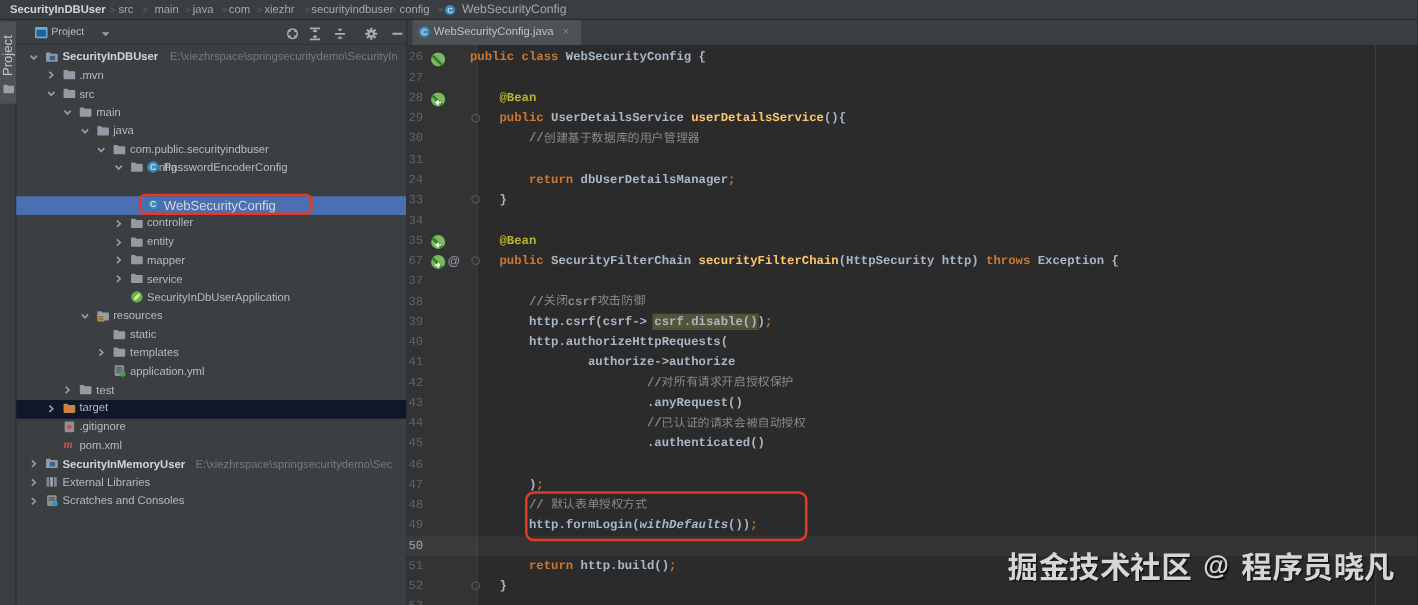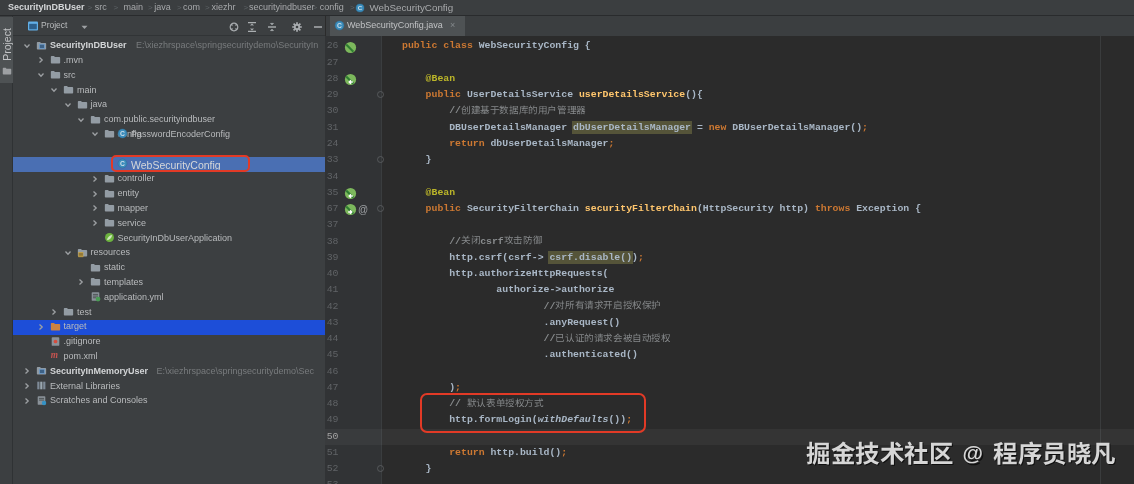--- a/index.html
+++ b/index.html
@@ -12,37 +12,37 @@
 #stripebtn{position:absolute;left:0;top:17px;width:13px;height:66px;background:#4e5254}
 #stripetxt{position:absolute;left:-23.5px;top:37.5px;width:60px;height:13px;transform:rotate(-90deg);font-size:10.5px;color:#c3c5c7;text-align:center}
 
 #panel{position:absolute;left:13px;top:16px;width:312px;height:468px;background:#3c3f41;overflow:hidden}
 #phead{position:absolute;left:13px;top:16px;width:312px;height:20px;background:#3c3f41;border-bottom:1px solid #313436}
 #ptitle{position:absolute;left:27px;top:19.5px;font-size:8.5px;color:#bbbdbf}
 
 .tr{position:absolute;left:13px;width:312px;height:14.79px;font-size:9px;color:#b9bbbd;white-space:nowrap}
 .tr.sel{background:#4a6fb3}
 .tr.sel .tx{font-size:10.5px;top:1.5px;color:#d5d7d9}
-.tr.tgt{background:#1d4ed8}
+.tr.tgt{background:#0f172a}
 .chw{position:absolute;top:3px}
 .tiw{position:absolute;top:1px}
 .tx{position:absolute;top:1.5px}
 .txp{position:absolute;top:1.5px;color:#787b7d}
 .ti{vertical-align:top}
 
 #editor{position:absolute;left:325px;top:36px;width:809px;height:448px;background:#2b2b2b}
 #gutterbg{position:absolute;left:325px;top:36px;width:57px;height:448px;background:#313335;border-right:1px solid #3a3d3f}
 #tabbar{position:absolute;left:326px;top:16px;width:808px;height:20px;background:#3b3e40}
 #tab{position:absolute;left:330px;top:16px;width:135px;height:20px;background:#4e5254}
 #tabtx{position:absolute;left:347px;top:20px;font-size:9px;color:#c0c2c4}
 #tabx{position:absolute;left:450px;top:20px;font-size:9px;color:#84898c}
 #curline{position:absolute;left:325px;width:809px;height:16.26px;background:rgba(255,255,255,0.045)}
 .ln{position:absolute;left:324.5px;width:14px;height:16.26px;font:9.833px "Liberation Mono",monospace;line-height:16.26px;color:#606366;text-align:right}
 .ln.cur{color:#a4a3a3}
-.cl{position:absolute;left:402px;height:16.26px;font:bold 9.833px "Liberation Mono",monospace;line-height:16.26px;color:#a9b7c6;white-space:pre}
+.cl{position:absolute;left:376px;height:16.26px;font:bold 9.833px "Liberation Mono",monospace;line-height:16.26px;color:#a9b7c6;white-space:pre}
 .kw{color:#cc7832}
 .an{color:#bbb529}
 .cm{color:#888b8d}
 .mn{color:#ffc66d;font-weight:bold}
 .bd{font-weight:bold}
 .it{font-style:italic}
 .hl{background:#555439;box-shadow:0 0 0 1px #555439}
 .gi{position:absolute}
 .fm{position:absolute;left:377px;width:7px;height:7px;border:1px solid #606366;border-radius:50%;opacity:.75}
 
@@ -488,21 +488,20 @@
           <use href="#r29992"></use>
         </svg><svg class="cj" viewBox="0 -880 1000 1000">
           <use href="#r25143"></use>
         </svg><svg class="cj" viewBox="0 -880 1000 1000">
           <use href="#r31649"></use>
         </svg><svg class="cj" viewBox="0 -880 1000 1000">
           <use href="#r29702"></use>
         </svg><svg class="cj" viewBox="0 -880 1000 1000">
           <use href="#r22120"></use>
         </svg></span></div>
-<div class="cl" style="top:119.7px">        DBUserDetailsManager <span class="hl">dbUserDetailsManager</span> = <span class="kw">new</span> DBUserDetailsManager()<span class="kw">;</span></div>
 <div class="cl" style="top:135.9px">        <span class="kw">return</span> dbUserDetailsManager<span class="kw">;</span></div>
 <div class="cl" style="top:152.2px">    }</div>
 <div class="cl" style="top:168.5px"></div>
 <div class="cl" style="top:184.7px">    <span class="an">@Bean</span></div>
 <div class="cl" style="top:201.0px">    <span class="kw">public </span>SecurityFilterChain <span class="mn">securityFilterChain</span>(HttpSecurity http) <span class="kw">throws</span> Exception {</div>
 <div class="cl" style="top:217.2px"></div>
 <div class="cl" style="top:233.5px">        <span class="cm">//<svg class="cj" viewBox="0 -880 1000 1000">
           <use href="#r20851"></use>
         </svg><svg class="cj" viewBox="0 -880 1000 1000">
           <use href="#r38381"></use>

